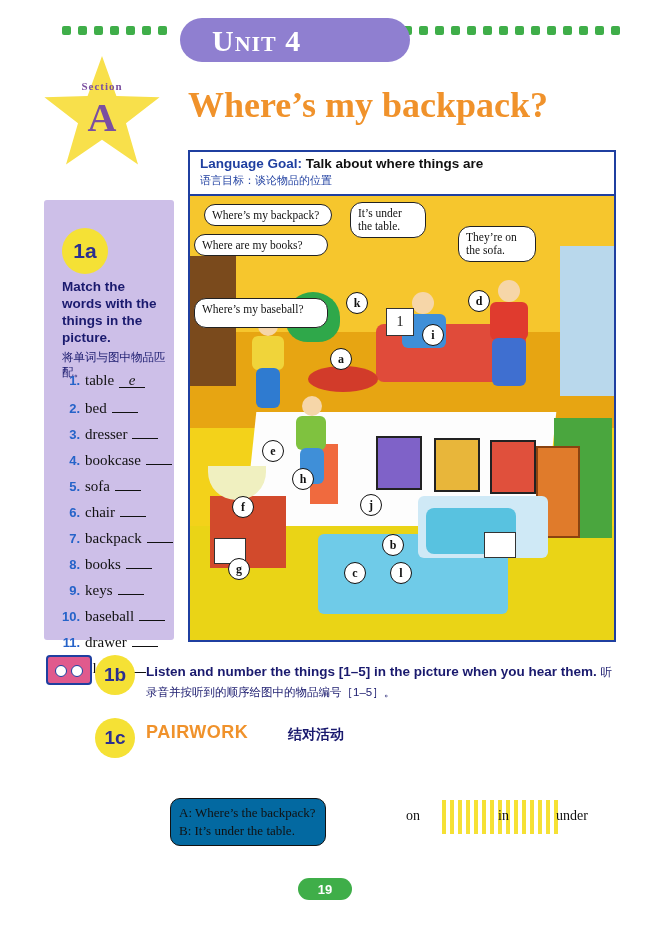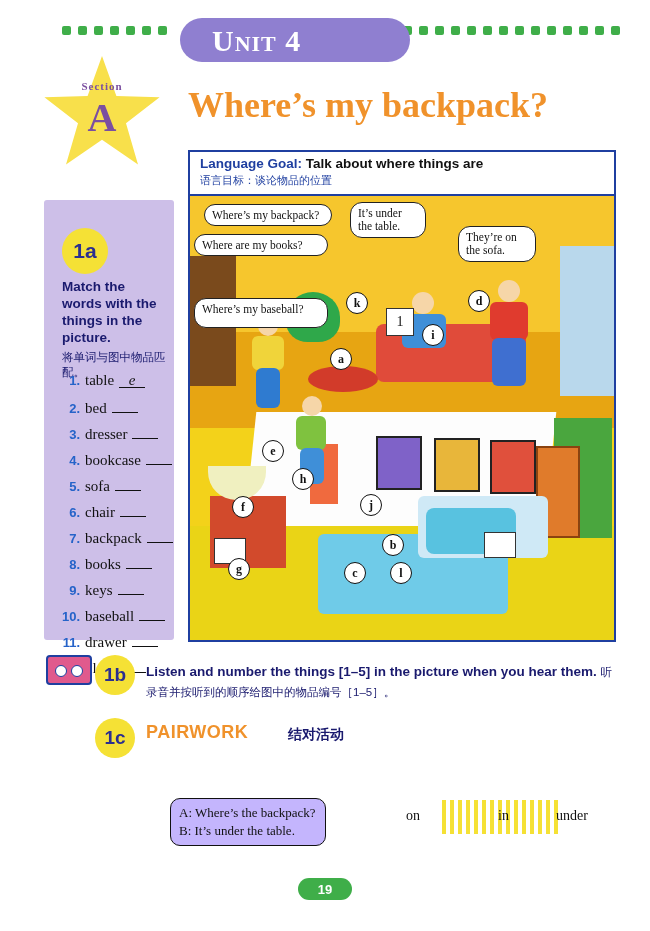--- a/index.html
+++ b/index.html
@@ -421,21 +421,21 @@
     font-weight: bold;
     color: #1a1a6e;
     line-height: 19px;
   }
   .text-1c .zh { font-weight: normal; font-size: 11.5px; }
 
   .dialog-box {
     position: absolute;
     left: 170px; top: 798px;
     width: 156px; height: 48px;
-    background: #c4b5fd;
+    background: #0369a1;
     border: 1.5px solid #111;
     border-radius: 10px;
     padding: 5px 8px;
     box-sizing: border-box;
     font-family: "Liberation Serif", serif;
     font-size: 13px;
     line-height: 18px;
     color: #111;
   }
   .word-box {

